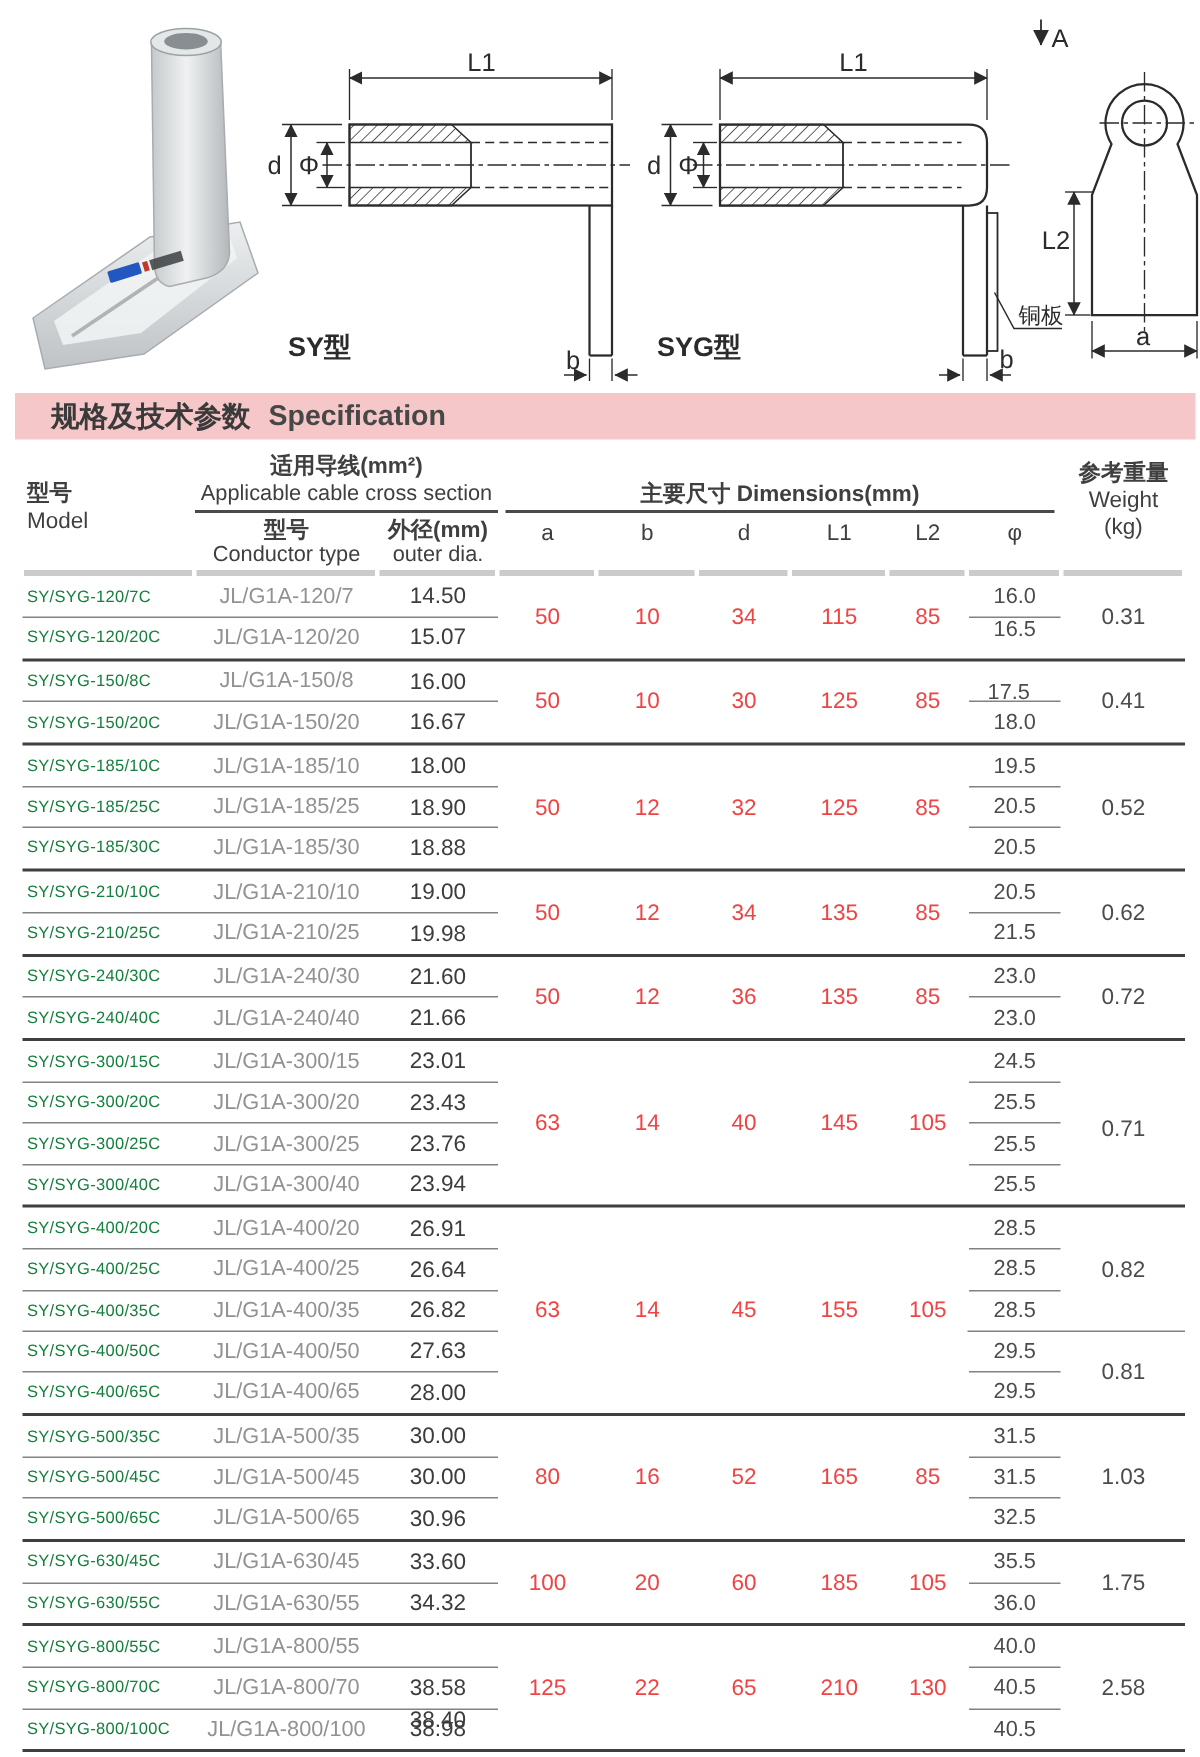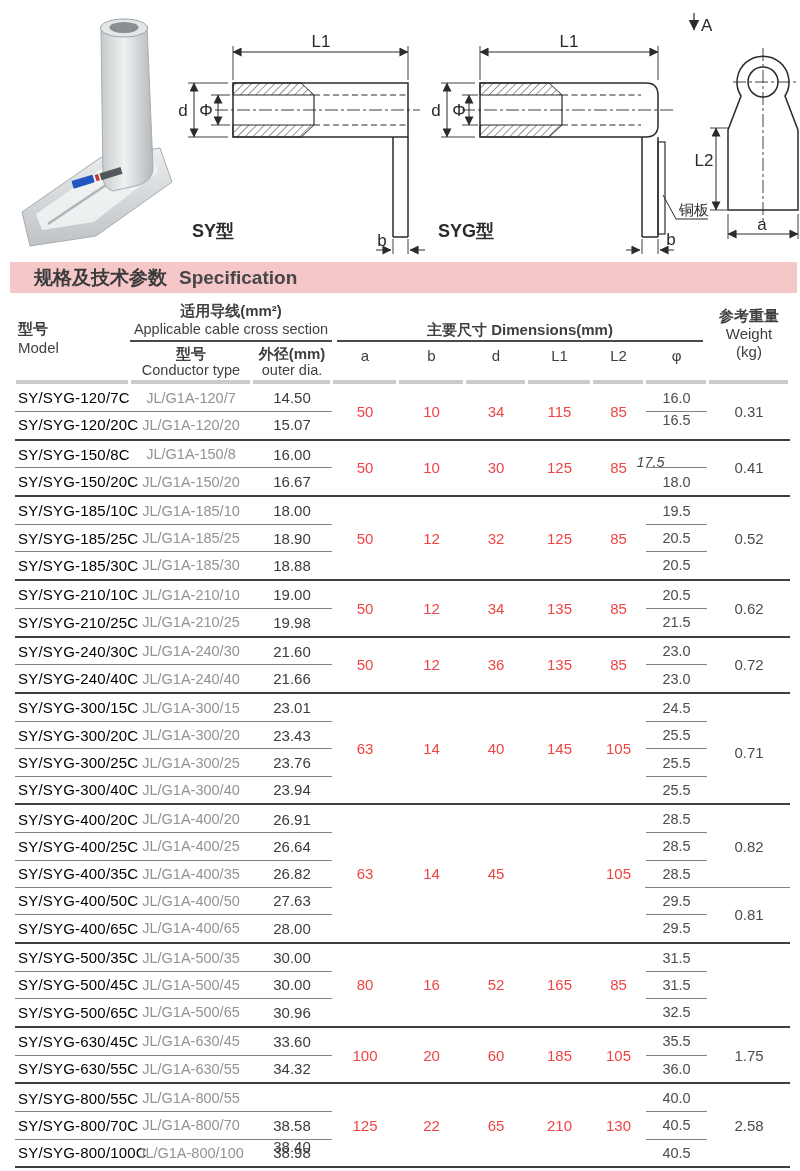--- a/index.html
+++ b/index.html
@@ -37,21 +37,21 @@
   .h-weight-en{left:693px;top:25px;width:82px;}
   .h-weight-unit{left:693px;top:43px;width:82px;}
   .hrule{position:absolute;height:2px;background:#4a4a4a;}
   .r-cable{left:115px;top:40px;width:202px;}
   .r-dims{left:322px;top:40px;width:366px;}
   .band{position:absolute;top:80px;height:4px;background:#cbcbcb;}
 
   #tbody{position:absolute;left:0;top:84px;width:775px;}
   .group{position:relative;border-bottom:2px solid #3f3f3f;}
   .c{position:absolute;display:flex;align-items:center;justify-content:center;box-sizing:border-box;white-space:nowrap;}
-  .model{justify-content:flex-start;font-size:15px;color:#000000;letter-spacing:.2px;}
+  .model{justify-content:flex-start;font-size:11px;color:#15803d;letter-spacing:.2px;}
   .cond{font-size:14.5px;color:#929292;}
   .dia{font-size:15px;color:#3c3c3c;}
   .dim{font-size:15px;color:#ef4444;}
   .phiv{font-size:14.5px;color:#4c4c4c;}
   .wt{font-size:15px;color:#4c4c4c;}
   .sepline{position:absolute;height:1px;background:#828282;}
 </style>
 </head>
 <body>
 
@@ -236,21 +236,21 @@
           <div class="c dia" style="left: 237px; width: 80px; top: 0px; height: 27.3px;">16.00</div>
           <div class="c model" style="left: 3px; width: 112px; top: 27.3px; height: 27.3px;">SY/SYG-150/20C</div>
           <div class="c cond" style="left: 115px; width: 122px; top: 27.3px; height: 27.3px;">JL/G1A-150/20</div>
           <div class="c dia" style="left: 237px; width: 80px; top: 27.3px; height: 27.3px;">16.67</div>
           <div class="sepline" style="left: 0px; width: 317px; top: 26.8px;"></div>
           <div class="c dim" style="left: 317px; width: 66px; top: 0px; height: 54.6px;">50</div>
           <div class="c dim" style="left: 383px; width: 67px; top: 0px; height: 54.6px;">10</div>
           <div class="c dim" style="left: 450px; width: 62px; top: 0px; height: 54.6px;">30</div>
           <div class="c dim" style="left: 512px; width: 65px; top: 0px; height: 54.6px;">125</div>
           <div class="c dim" style="left: 577px; width: 53px; top: 0px; height: 54.6px;">85</div>
-          <div class="c phiv" style="left: 604px; width: 63px; top: 0px; height: 43px; font-style: italic;">17.5</div>
+          <div class="c phiv" style="left: 626px; width: 63px; top: 0px; height: 43px;">17.5</div>
           <div class="c phiv" style="left: 630px; width: 63px; top: 27.3px; height: 27.3px;">18.0</div>
           <div class="c wt" style="left: 693px; width: 82px; top: 0px; height: 54.6px;">0.41</div>
           <div class="sepline" style="left: 631px; width: 61px; top: 26.8px;"></div>
         </div>
         <div class="group" style="height: 81.9px;">
           <div class="c model" style="left: 3px; width: 112px; top: 0px; height: 27.3px;">SY/SYG-185/10C</div>
           <div class="c cond" style="left: 115px; width: 122px; top: 0px; height: 27.3px;">JL/G1A-185/10</div>
           <div class="c dia" style="left: 237px; width: 80px; top: 0px; height: 27.3px;">18.00</div>
           <div class="c model" style="left: 3px; width: 112px; top: 27.3px; height: 27.3px;">SY/SYG-185/25C</div>
           <div class="c cond" style="left: 115px; width: 122px; top: 27.3px; height: 27.3px;">JL/G1A-185/25</div>
@@ -354,20 +354,21 @@
           <div class="c cond" style="left: 115px; width: 122px; top: 81.9px; height: 27.3px;">JL/G1A-400/50</div>
           <div class="c dia" style="left: 237px; width: 80px; top: 81.9px; height: 27.3px;">27.63</div>
           <div class="sepline" style="left: 0px; width: 317px; top: 81.4px;"></div>
           <div class="c model" style="left: 3px; width: 112px; top: 109.2px; height: 27.3px;">SY/SYG-400/65C</div>
           <div class="c cond" style="left: 115px; width: 122px; top: 109.2px; height: 27.3px;">JL/G1A-400/65</div>
           <div class="c dia" style="left: 237px; width: 80px; top: 109.2px; height: 27.3px;">28.00</div>
           <div class="sepline" style="left: 0px; width: 317px; top: 108.7px;"></div>
           <div class="c dim" style="left: 317px; width: 66px; top: 0px; height: 136.5px;">63</div>
           <div class="c dim" style="left: 383px; width: 67px; top: 0px; height: 136.5px;">14</div>
           <div class="c dim" style="left: 450px; width: 62px; top: 0px; height: 136.5px;">45</div>
+          <div class="c dim" style="left: 512px; width: 65px; top: 0px; height: 136.5px;">155</div>
           <div class="c dim" style="left: 577px; width: 53px; top: 0px; height: 136.5px;">105</div>
           <div class="c phiv" style="left: 630px; width: 63px; top: 0px; height: 27.3px;">28.5</div>
           <div class="c phiv" style="left: 630px; width: 63px; top: 27.3px; height: 27.3px;">28.5</div>
           <div class="c phiv" style="left: 630px; width: 63px; top: 54.6px; height: 27.3px;">28.5</div>
           <div class="c phiv" style="left: 630px; width: 63px; top: 81.9px; height: 27.3px;">29.5</div>
           <div class="c phiv" style="left: 630px; width: 63px; top: 109.2px; height: 27.3px;">29.5</div>
           <div class="c wt" style="left: 693px; width: 82px; top: 0px; height: 81.9px;">0.82</div>
           <div class="sepline" style="left: 631px; width: 61px; top: 26.8px;"></div>
           <div class="sepline" style="left: 631px; width: 61px; top: 54.1px;"></div>
           <div class="sepline" style="left: 630px; width: 145px; top: 81.4px;"></div>
@@ -387,20 +388,21 @@
           <div class="c dia" style="left: 237px; width: 80px; top: 54.6px; height: 27.3px;">30.96</div>
           <div class="sepline" style="left: 0px; width: 317px; top: 54.1px;"></div>
           <div class="c dim" style="left: 317px; width: 66px; top: 0px; height: 81.9px;">80</div>
           <div class="c dim" style="left: 383px; width: 67px; top: 0px; height: 81.9px;">16</div>
           <div class="c dim" style="left: 450px; width: 62px; top: 0px; height: 81.9px;">52</div>
           <div class="c dim" style="left: 512px; width: 65px; top: 0px; height: 81.9px;">165</div>
           <div class="c dim" style="left: 577px; width: 53px; top: 0px; height: 81.9px;">85</div>
           <div class="c phiv" style="left: 630px; width: 63px; top: 0px; height: 27.3px;">31.5</div>
           <div class="c phiv" style="left: 630px; width: 63px; top: 27.3px; height: 27.3px;">31.5</div>
           <div class="c phiv" style="left: 630px; width: 63px; top: 54.6px; height: 27.3px;">32.5</div>
+          <div class="c wt" style="left: 693px; width: 82px; top: 0px; height: 81.9px;">1.03</div>
           <div class="sepline" style="left: 631px; width: 61px; top: 26.8px;"></div>
           <div class="sepline" style="left: 631px; width: 61px; top: 54.1px;"></div>
         </div>
         <div class="group" style="height: 54.6px;">
           <div class="c model" style="left: 3px; width: 112px; top: 0px; height: 27.3px;">SY/SYG-630/45C</div>
           <div class="c cond" style="left: 115px; width: 122px; top: 0px; height: 27.3px;">JL/G1A-630/45</div>
           <div class="c dia" style="left: 237px; width: 80px; top: 0px; height: 27.3px;">33.60</div>
           <div class="c model" style="left: 3px; width: 112px; top: 27.3px; height: 27.3px;">SY/SYG-630/55C</div>
           <div class="c cond" style="left: 115px; width: 122px; top: 27.3px; height: 27.3px;">JL/G1A-630/55</div>
           <div class="c dia" style="left: 237px; width: 80px; top: 27.3px; height: 27.3px;">34.32</div>

